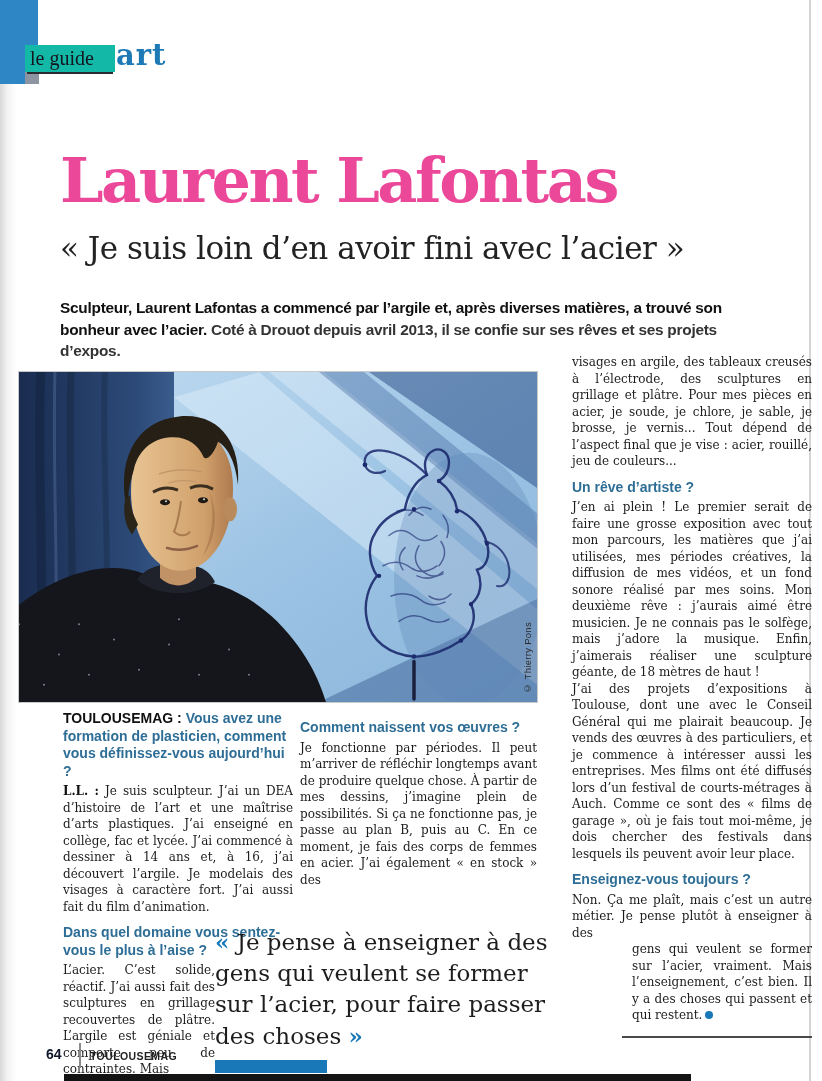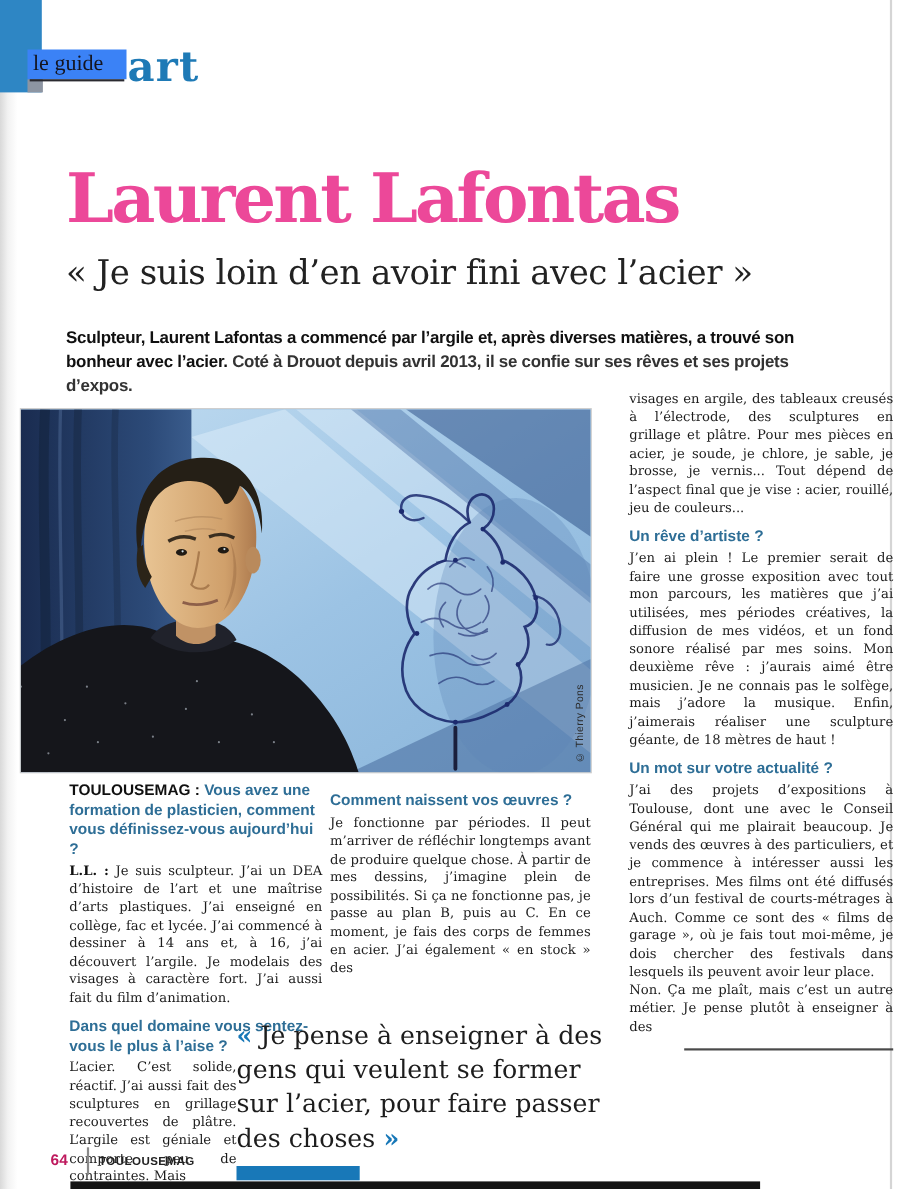--- a/index.html
+++ b/index.html
@@ -10,26 +10,26 @@
     color:#1c1c1c;
   }
   
   .edge-left{position:absolute;left:0;top:0;width:16px;height:1081px;
     background:linear-gradient(to right,#d9d9d9,#f2f2f2 45%,#ffffff);z-index:0;}
   .edge-right{position:absolute;left:809px;top:0;width:2px;height:1081px;background:#d5d5d5;}
 
   
   .corner-blue{position:absolute;left:0;top:0;width:38px;height:84px;background:#2e86c4;}
   .corner-shadow{position:absolute;left:25px;top:72px;width:14px;height:12px;background:#8d95a2;}
-  .guide-box{position:absolute;left:25px;top:45px;width:90px;height:27px;background:#3b82f6;
+  .guide-box{position:absolute;left:25px;top:45px;width:90px;height:27px;background:#14b8a6;
     display:flex;align-items:center;padding-left:5px;box-sizing:border-box;}
   .guide-box span{font-family:"Liberation Serif",serif;font-size:20px;color:#14141e;}
   .guide-underline{position:absolute;left:27px;top:72px;width:86px;height:2px;background:#2a2a30;}
   .category{position:absolute;left:116px;top:38px;font-family:"DejaVu Serif",serif;
-    font-weight:bold;font-size:38px;color:#1e7ab6;letter-spacing:1px;}
+    font-weight:bold;font-size:29px;color:#1e7ab6;letter-spacing:1px;}
 
   
   .headline{position:absolute;left:60px;top:148px;margin:0;
     font-family:"DejaVu Serif",serif;font-weight:700;font-size:62px;line-height:1.08;
     letter-spacing:-2.5px;color:#ec4899;}
   .subheadline{position:absolute;left:60px;top:230px;margin:0;
     font-family:"DejaVu Serif",serif;font-weight:400;font-size:31px;letter-spacing:-0.5px;color:#222222;}
   .lead{position:absolute;left:60px;top:297px;width:718px;margin:0;
     font-family:"Liberation Sans",sans-serif;font-size:15.4px;line-height:21.5px;
     letter-spacing:-0.25px;color:#101010;font-weight:700;}
@@ -65,21 +65,21 @@
   .pullquote .guillemet{color:#1878b8;font-weight:700;}
   .pq-bar{width:112px;height:13px;background:#1878b8;margin-top:8px;}
 
   
   .byline-block{margin-top:12px;width:190px;margin-left:auto;border-top:2px solid #4a4a4a;
     padding-top:6px;text-align:center;font-family:"Liberation Sans",sans-serif;
     font-size:12px;line-height:17px;color:#222222;}
 
   
   .page-num{position:absolute;left:46px;top:1046px;
-    font-family:"Liberation Sans",sans-serif;font-weight:700;font-size:14px;color:#be185d;}
+    font-family:"Liberation Sans",sans-serif;font-weight:700;font-size:14px;color:#0f172a;}
   .foot-rule{position:absolute;left:79px;top:1043px;width:2px;height:25px;background:#8a8a8a;}
   .foot-mag{position:absolute;left:90px;top:1050px;
     font-family:"Liberation Sans",sans-serif;font-weight:700;font-size:10.5px;
     letter-spacing:0.4px;color:#222222;}
   .bottom-bar{position:absolute;left:64px;top:1074px;width:627px;height:7px;background:#141414;}
 </style>
 </head>
 <body>
 
 <div class="edge-left"></div>
@@ -221,23 +221,24 @@
   <span class="guillemet">«</span>
   <span>Je pense à enseigner à des gens qui veulent se former sur l’acier, pour faire passer des choses</span>
   <span class="guillemet">»</span>
   <div class="pq-bar"></div>
 </div>
 
 <div class="col col3">
   <p>visages en argile, des tableaux creusés à l’électrode, des sculptures en grillage et plâtre. Pour mes pièces en acier, je soude, je chlore, je sable, je brosse, je vernis... Tout dépend de l’aspect final que je vise : acier, rouillé, jeu de couleurs...</p>
   <p class="q-head">Un rêve d’artiste ?</p>
   <p>J’en ai plein ! Le premier serait de faire une grosse exposition avec tout mon parcours, les matières que j’ai utilisées, mes périodes créatives, la diffusion de mes vidéos, et un fond sonore réalisé par mes soins. Mon deuxième rêve : j’aurais aimé être musicien. Je ne connais pas le solfège, mais j’adore la musique. Enfin, j’aimerais réaliser une sculpture géante, de 18 mètres de haut !</p>
-  <p class="q-head">Un mot sur votre actualité ?</p>
   <p>J’ai des projets d’expositions à Toulouse, dont une avec le Conseil Général qui me plairait beaucoup. Je vends des œuvres à des particuliers, et je commence à intéresser aussi les entreprises. Mes films ont été diffusés lors d’un festival de courts-métrages à Auch. Comme ce sont des « films de garage », où je fais tout moi-même, je dois chercher des festivals dans lesquels ils peuvent avoir leur place.</p>
+  <p class="q-head">Enseignez-vous toujours ?</p>
   <p>Non. Ça me plaît, mais c’est un autre métier. Je pense plutôt à enseigner à des</p>
+  <p class="wrap-indent"><span>gens qui veulent se former sur l’acier, vraiment. Mais l’enseignement, c’est bien. Il y a des choses qui passent et qui restent.</span><span class="end-dot"></span></p>
   <div class="byline-block">
     
     
   </div>
 </div>
 
 <div class="page-num">64</div>
 <div class="foot-rule"></div>
 <div class="foot-mag">TOULOUSEMAG</div>
 <div class="bottom-bar"></div>

